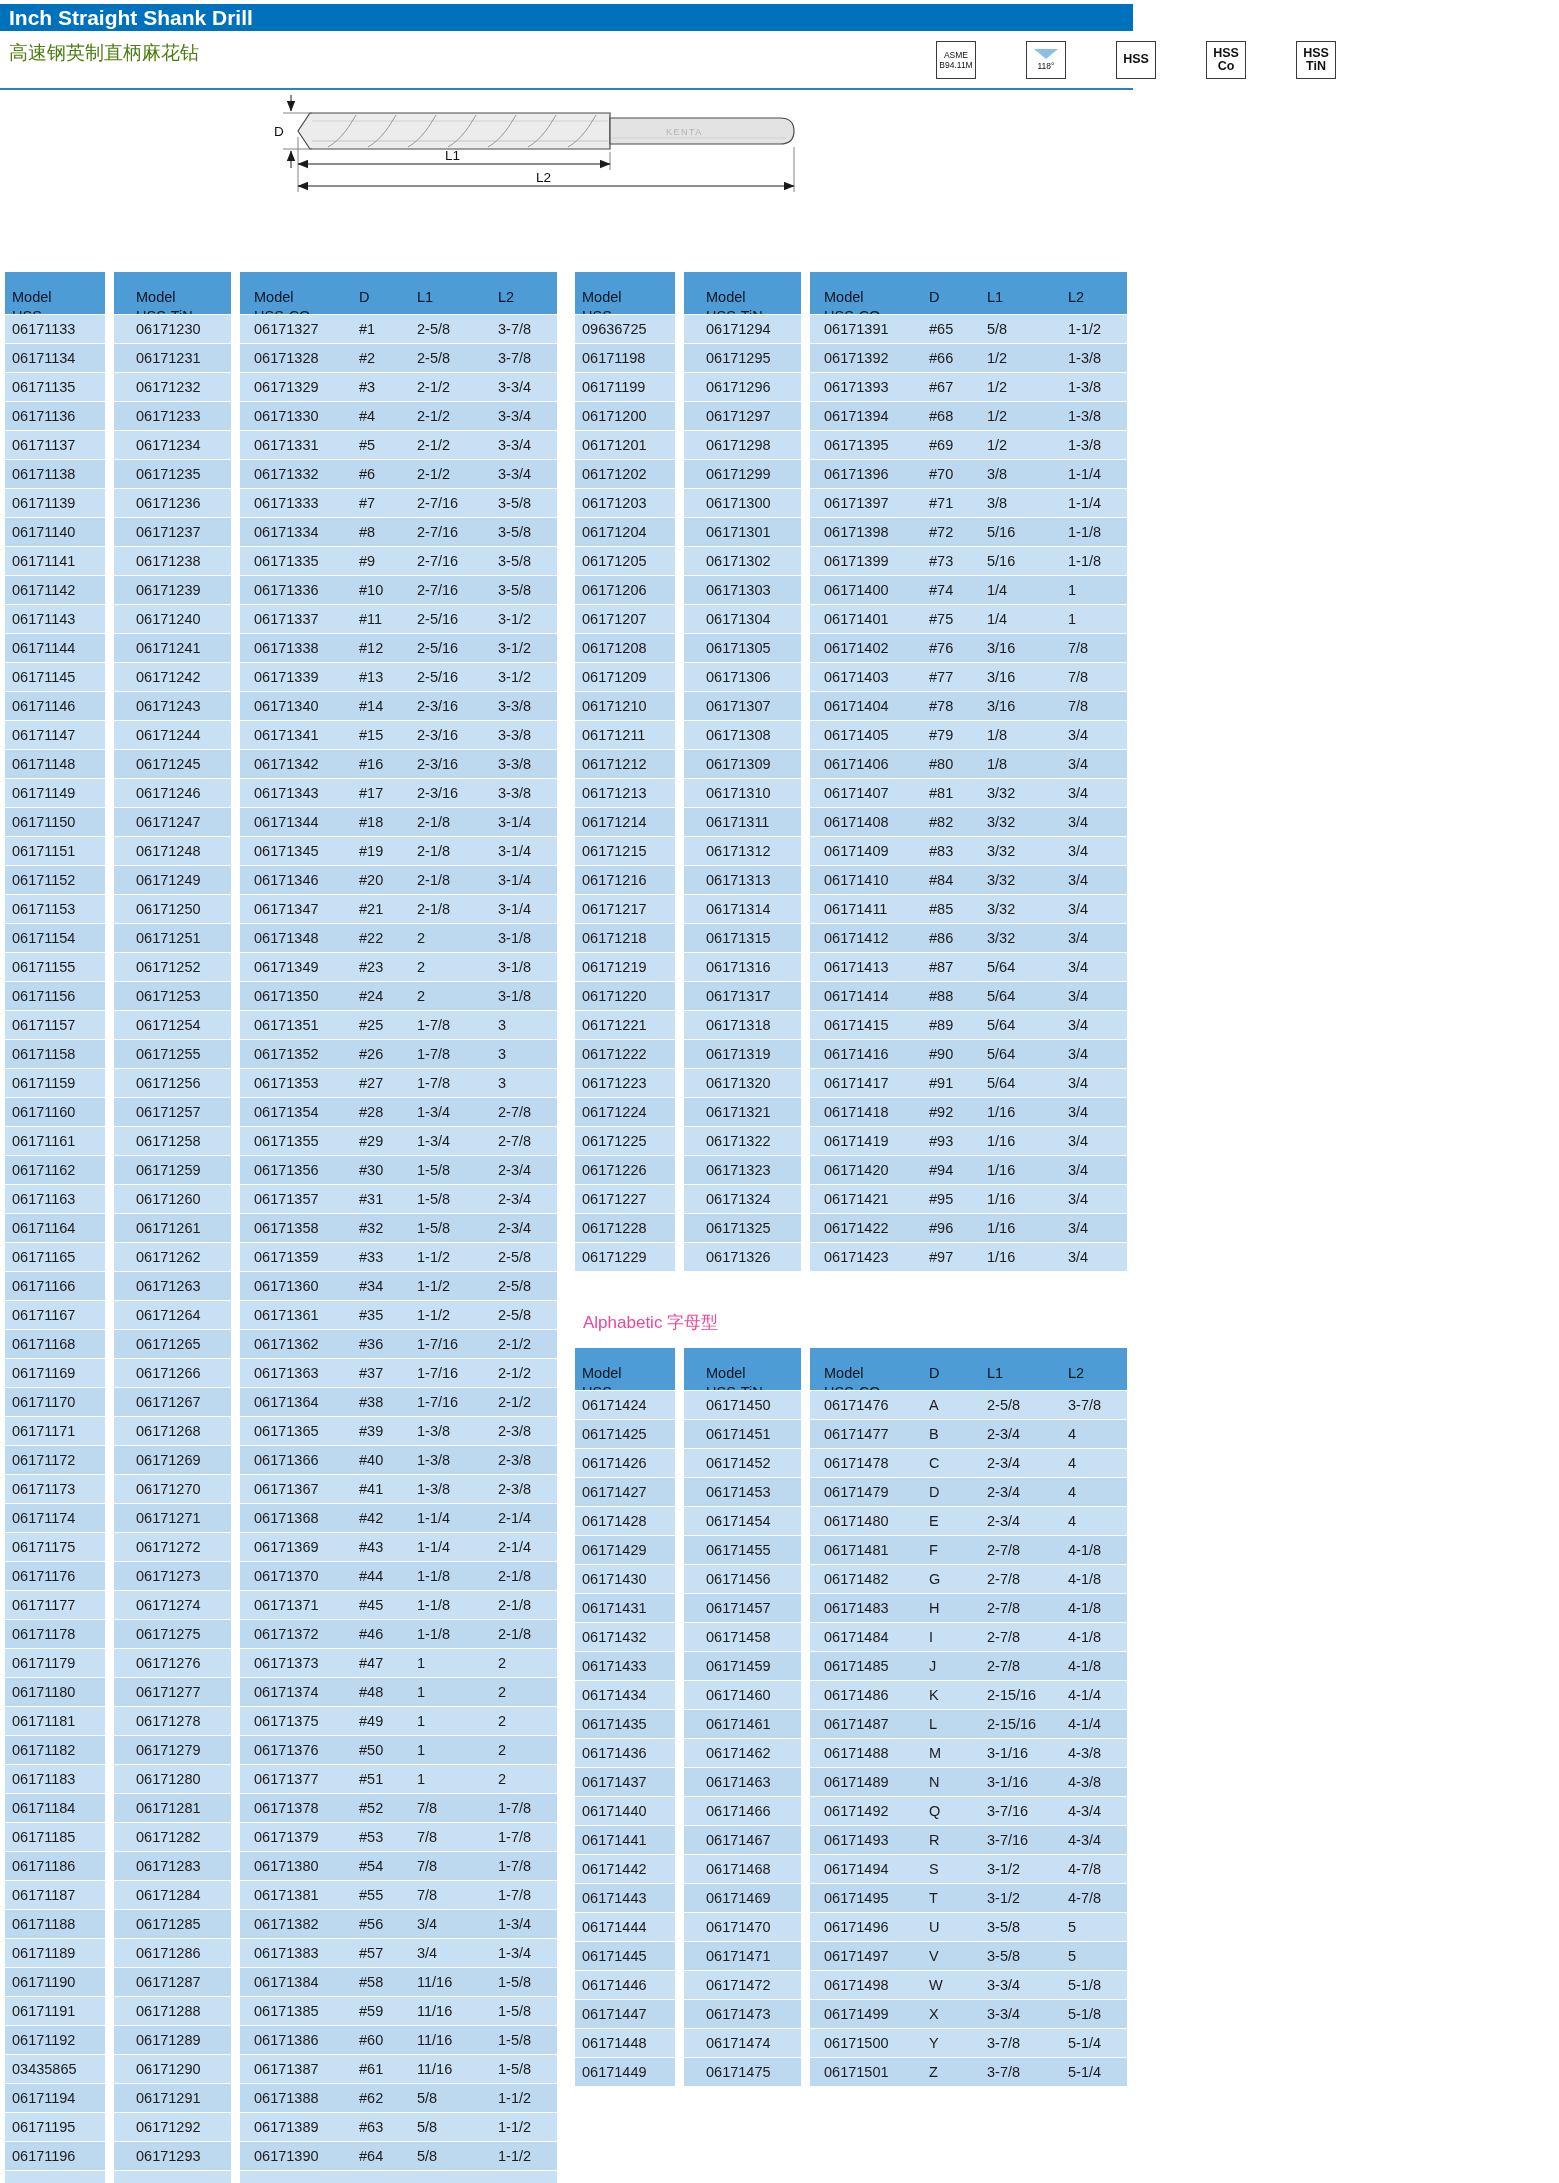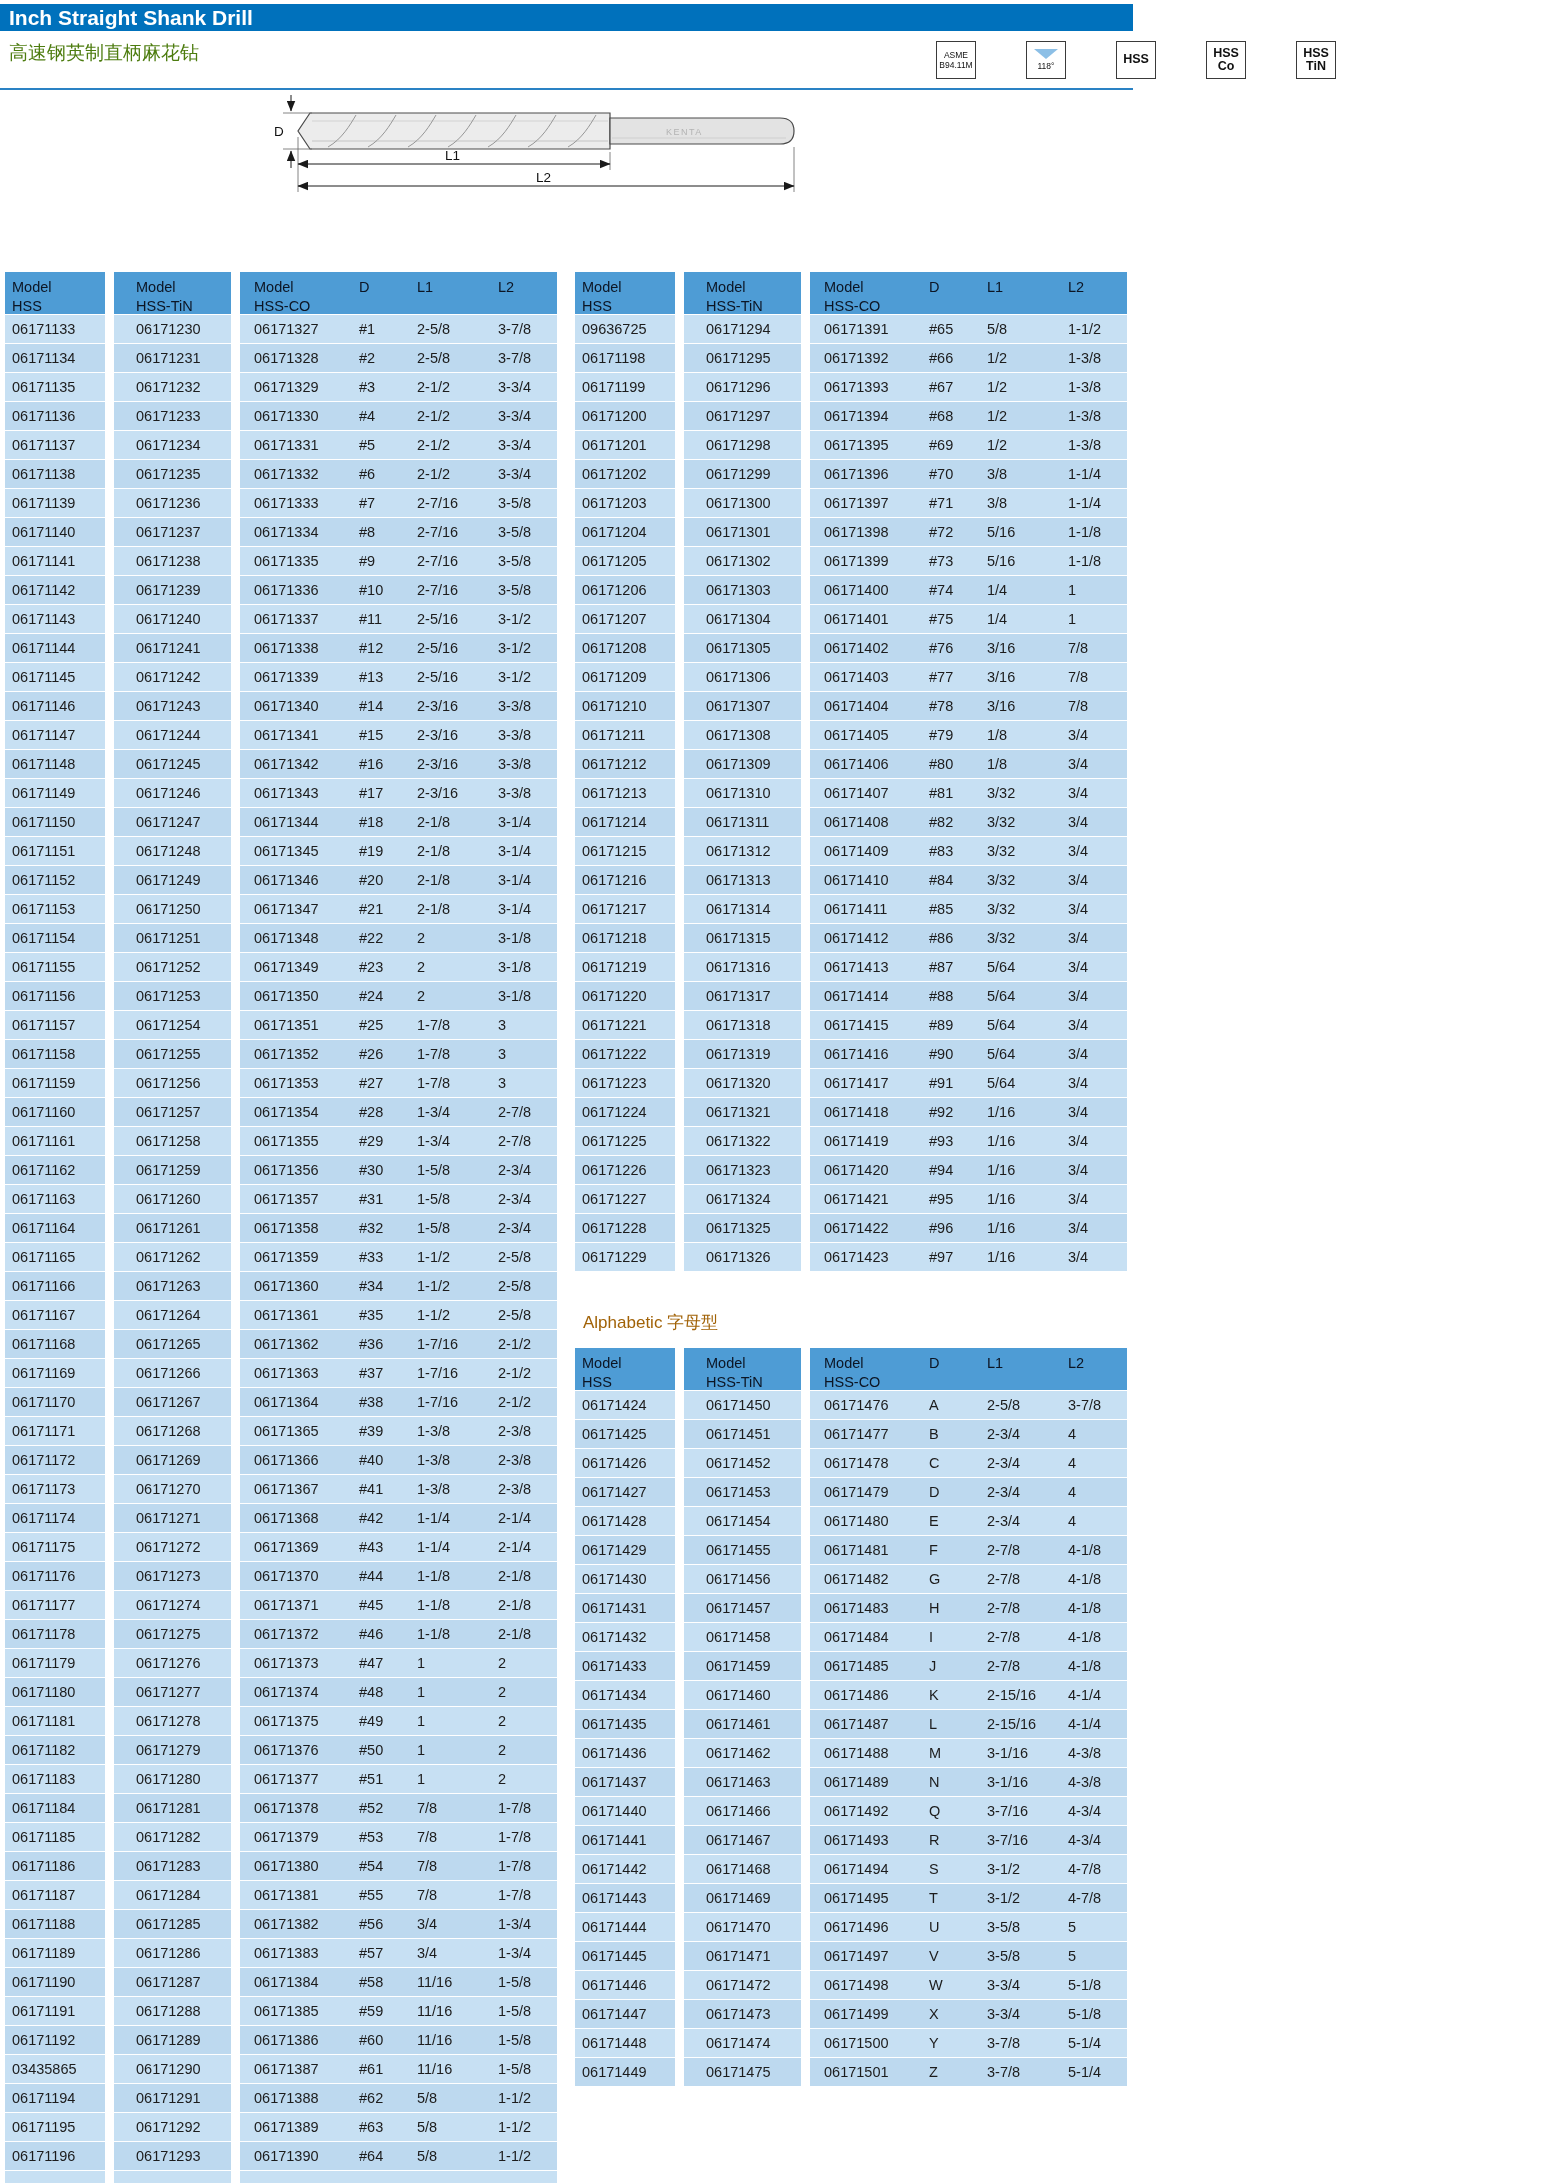--- a/index.html
+++ b/index.html
@@ -58,33 +58,33 @@
     display:flex; align-items:center;
     background:#c7e0f3;
     font-size:14.5px; color:#1c1c1c;
     overflow:hidden; white-space:nowrap;
   }
   .tbody .trow:nth-child(even) .c { background:#bdd9ef; }
 
   .th {
     background:#4e9cd5; color:#0c1524;
     flex-direction:column; align-items:flex-start; justify-content:flex-start;
-    padding-top:6px;
+    padding-top:16px;
   }
   .th span { line-height:19px; font-size:14.5px; }
 
   .hss { width:100px; margin-right:9px; padding-left:7px; }
   .tin { width:117px; margin-right:9px; padding-left:22px; }
   .co  { width:112px; padding-left:14px; }
   .d   { width:58px;  padding-left:7px; }
   .l1  { width:82px;  padding-left:7px; }
   .l2  { width:65px;  padding-left:6px; }
 
   .alpha-title {
-    font-size:17px; color:#a16207;
+    font-size:17px; color:#ec4899;
     margin:40px 0 14px 8px;
   }
 </style>
 </head>
 <body>
 
 <div class="abs titlebar">Inch Straight Shank Drill</div>
 <div class="abs subtitle">高速钢英制直柄麻花钻</div>
 <div class="abs rule"></div>
 

